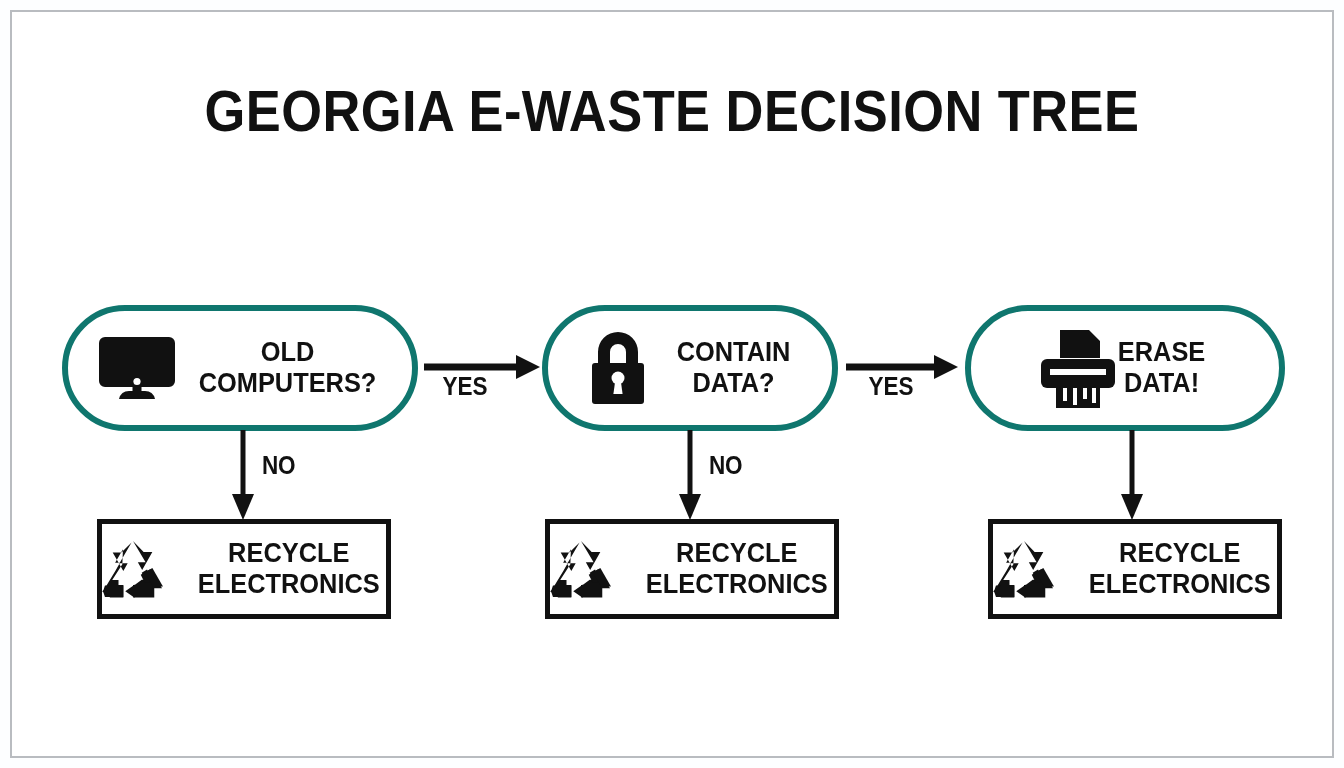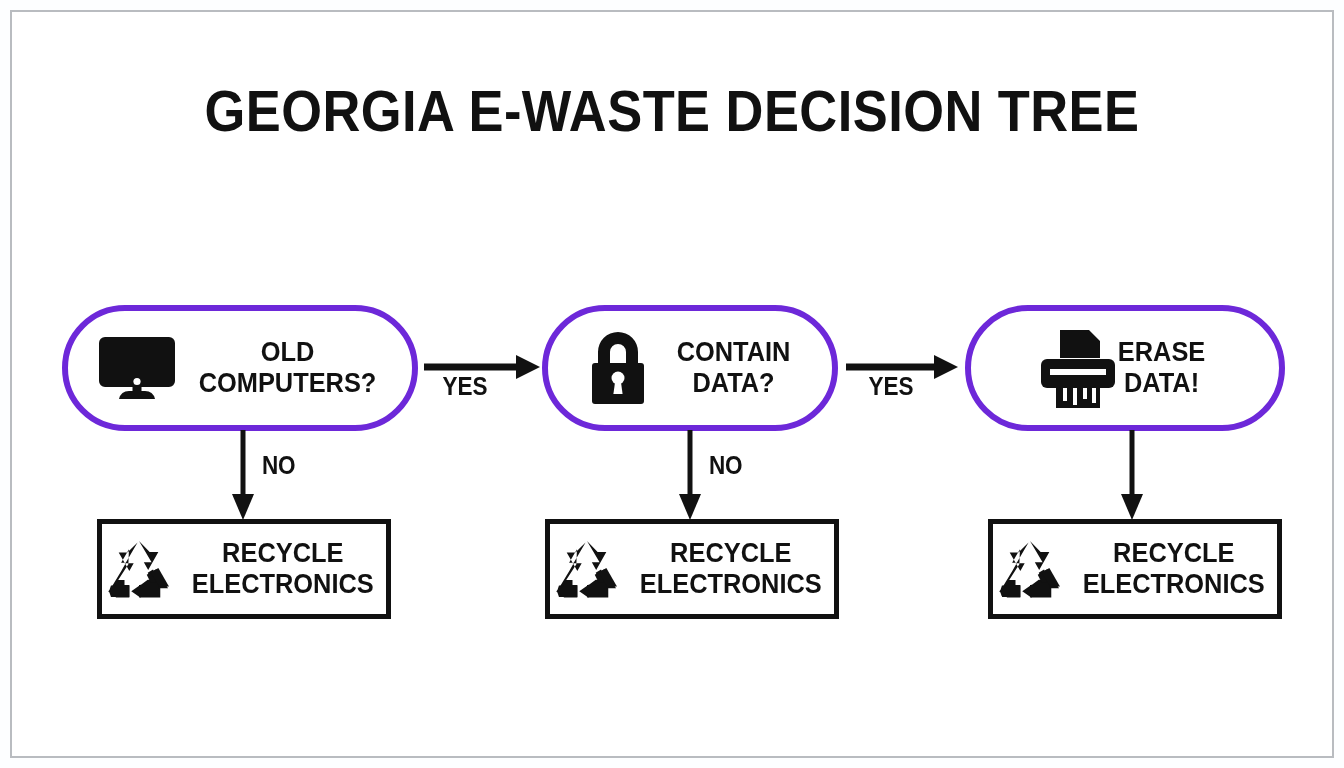--- a/index.html
+++ b/index.html
@@ -43,21 +43,21 @@
     letter-spacing: 0.5px;
     color: #111111;
     transform: scaleX(0.92);
     white-space: nowrap;
   }
 
   
   .pill {
     position: absolute;
     box-sizing: border-box;
-    border: 6px solid #6d28d9;
+    border: 6px solid #0f766e;
     border-radius: 70px;
     background: #ffffff;
     display: flex;
     align-items: center;
     justify-content: center;
   }
   .pill .icon-wrap {
     flex: 0 0 auto;
     display: flex;
     align-items: center;
@@ -76,21 +76,21 @@
   }
 
   
   .obox {
     position: absolute;
     box-sizing: border-box;
     border: 5px solid #111111;
     background: #ffffff;
     display: flex;
     align-items: center;
-    justify-content: center;
+    justify-content: space-between;
   }
   .obox .icon-wrap {
     flex: 0 0 auto;
     display: flex;
     align-items: center;
     justify-content: center;
   }
   .obox .box-label {
     flex: 0 0 auto;
     font-family: "Liberation Sans Narrow", "Liberation Sans", sans-serif;

